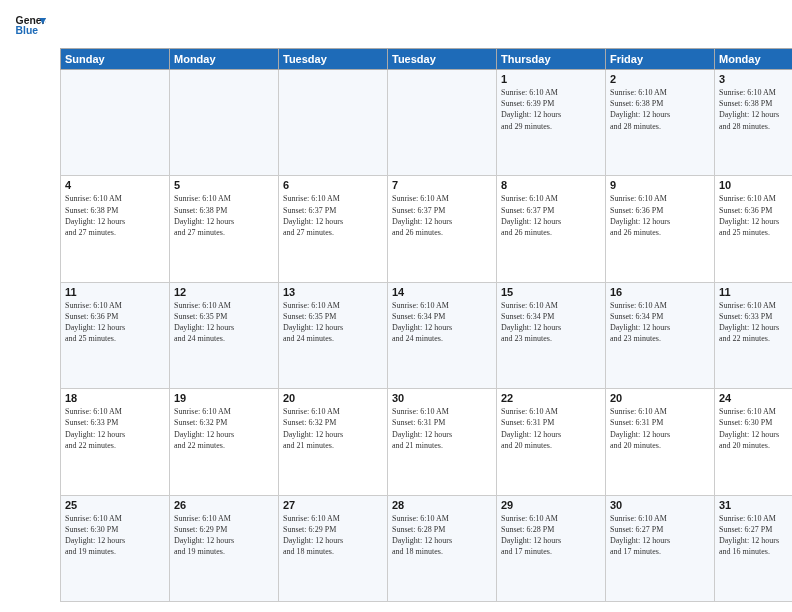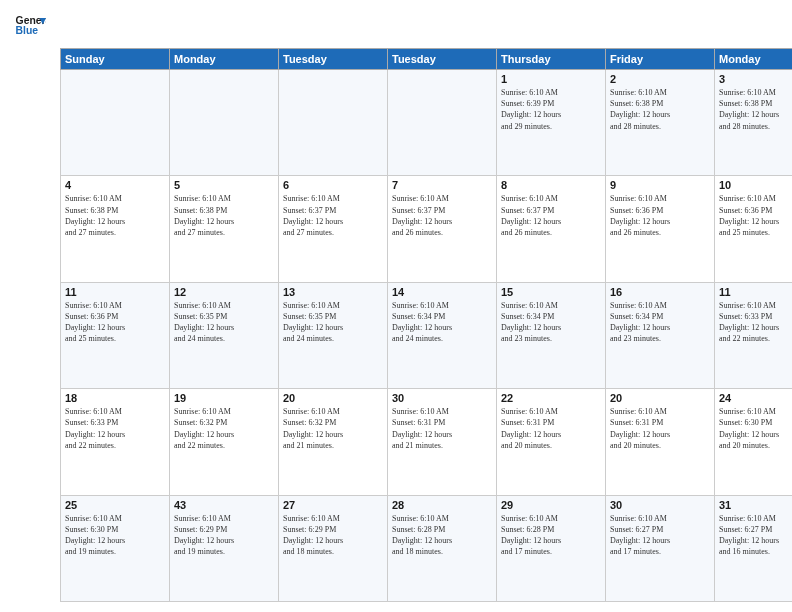--- a/index.html
+++ b/index.html
@@ -306,21 +306,21 @@
         </tr>
         <tr>
           <td>
             <span class="day-num">25</span>
             <div class="cell-content" style="white-space: pre-line;">Sunrise: 6:10 AM
 Sunset: 6:30 PM
 Daylight: 12 hours
 and 19 minutes.</div>
           </td>
           <td>
-            <span class="day-num">43</span>
+            <span class="day-num">26</span>
             <div class="cell-content" style="white-space: pre-line;">Sunrise: 6:10 AM
 Sunset: 6:29 PM
 Daylight: 12 hours
 and 19 minutes.</div>
           </td>
           <td>
             <span class="day-num">27</span>
             <div class="cell-content" style="white-space: pre-line;">Sunrise: 6:10 AM
 Sunset: 6:29 PM
 Daylight: 12 hours

